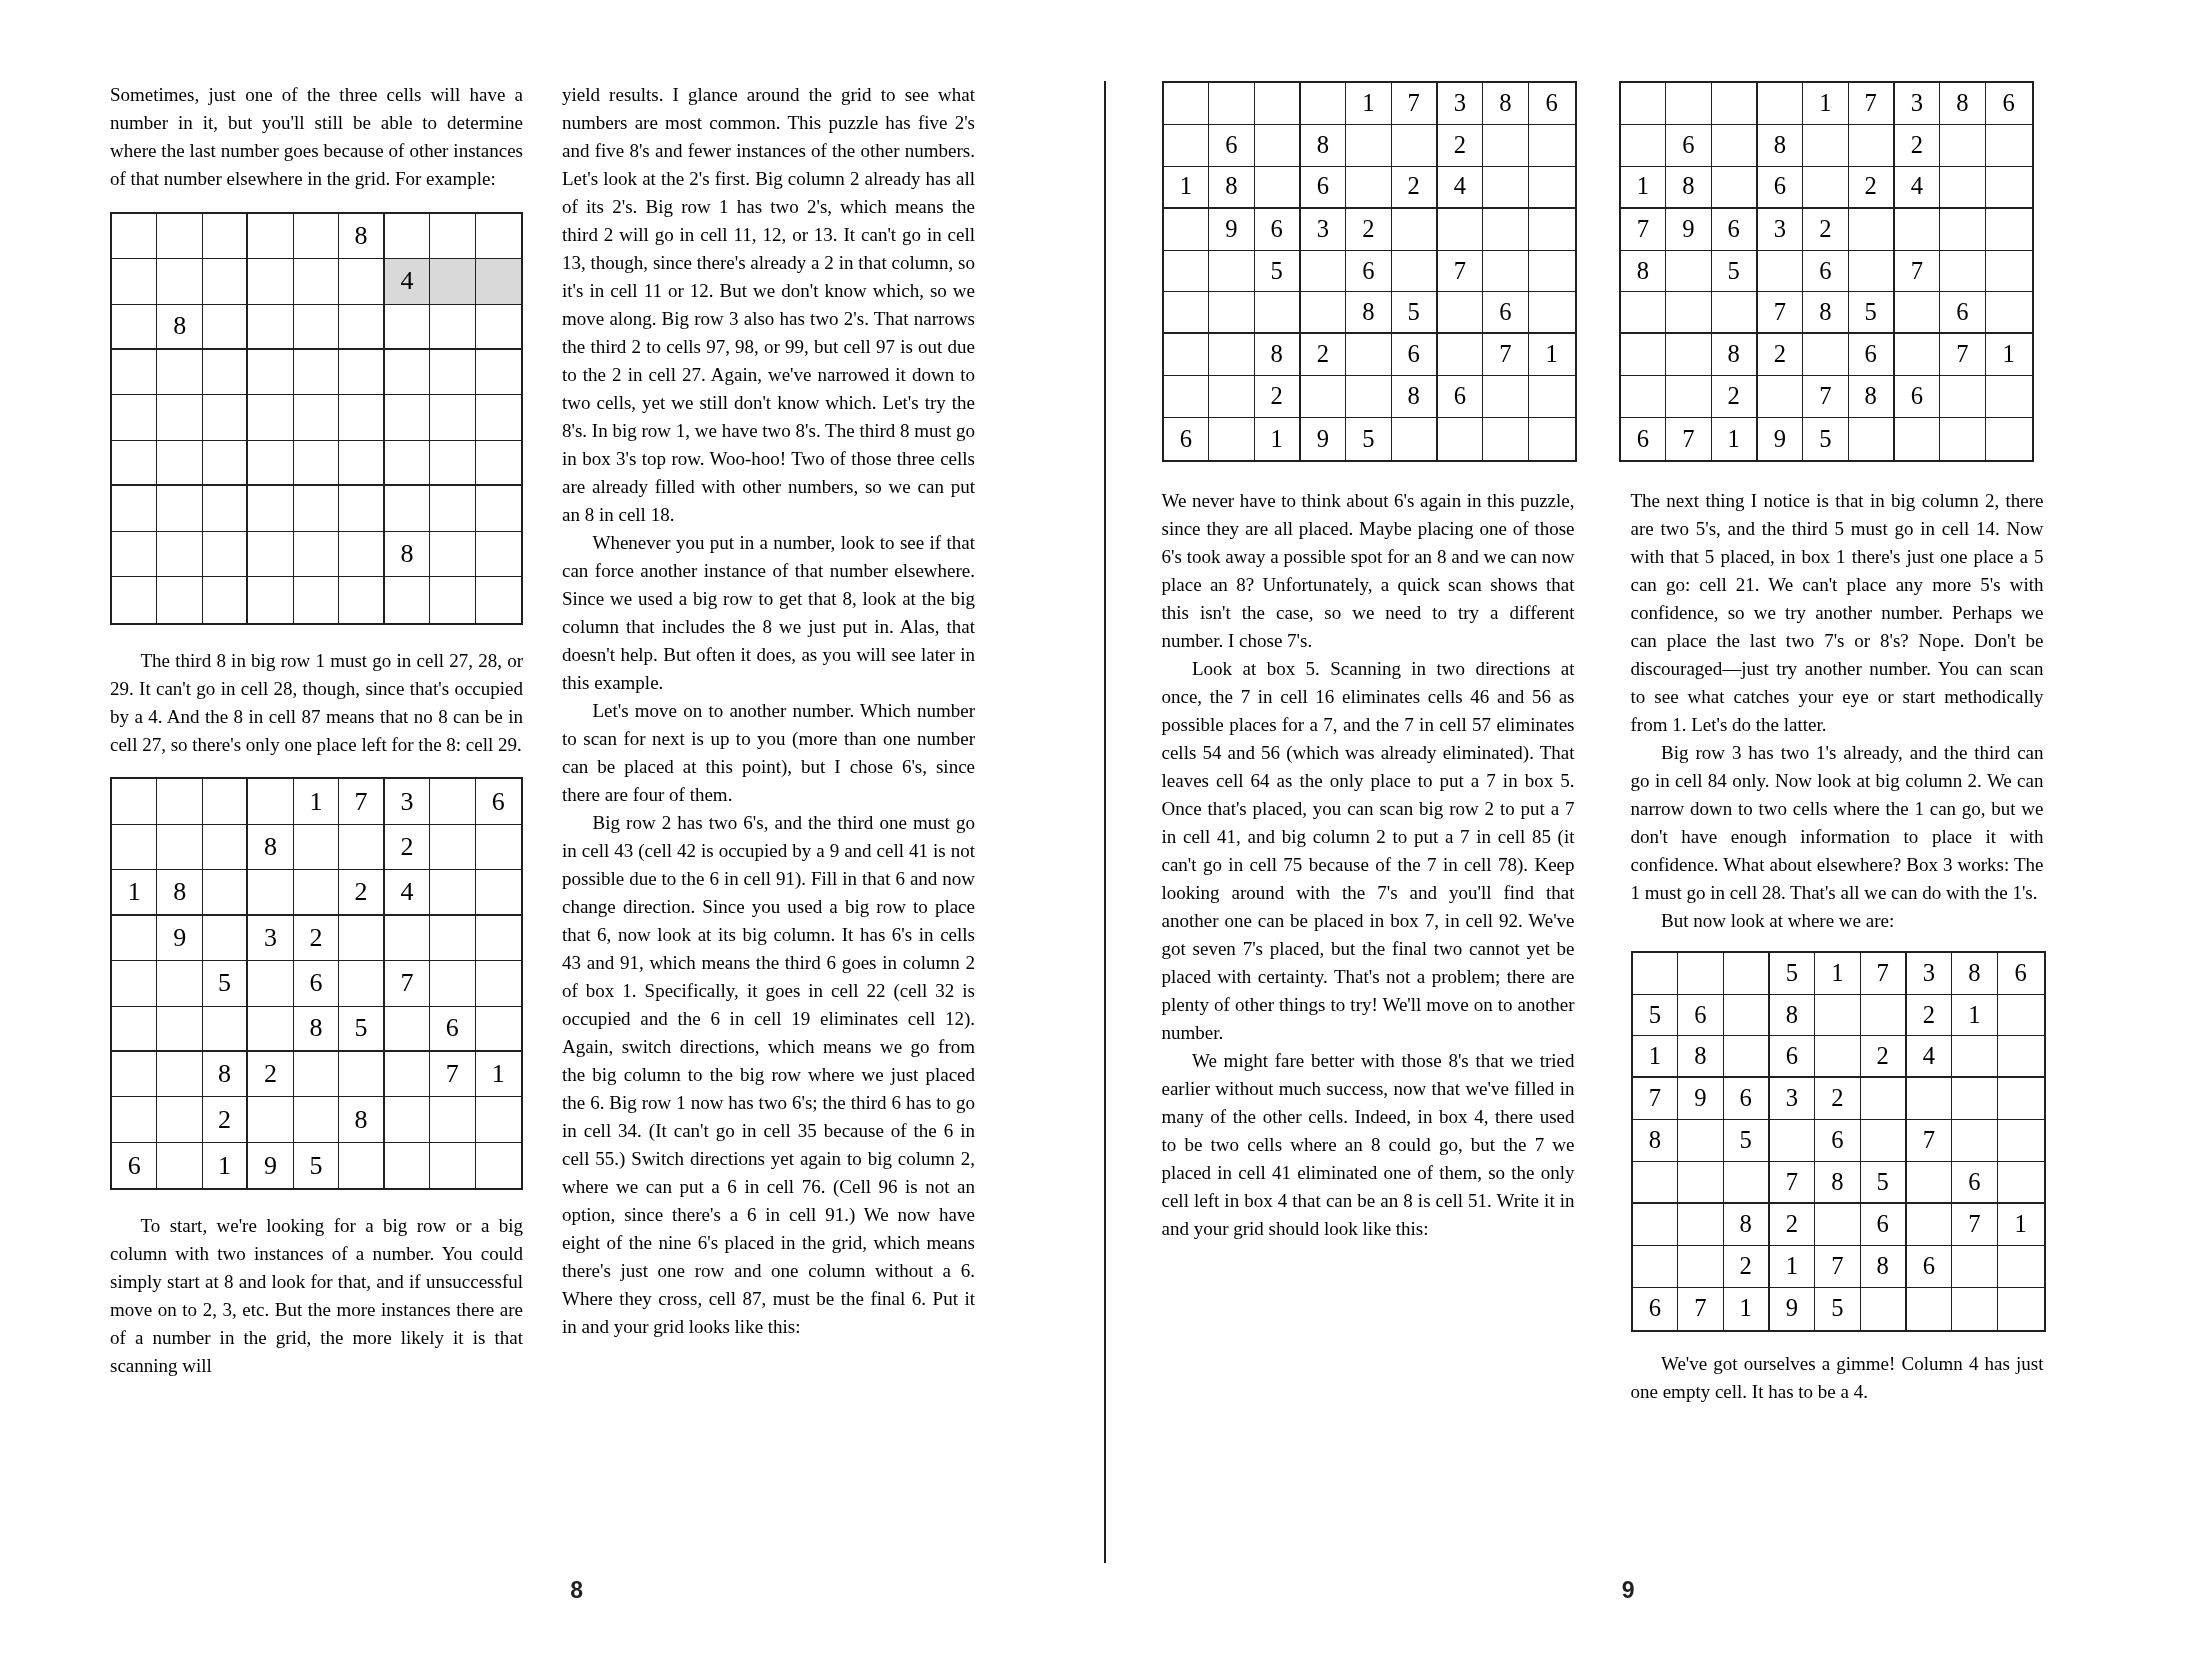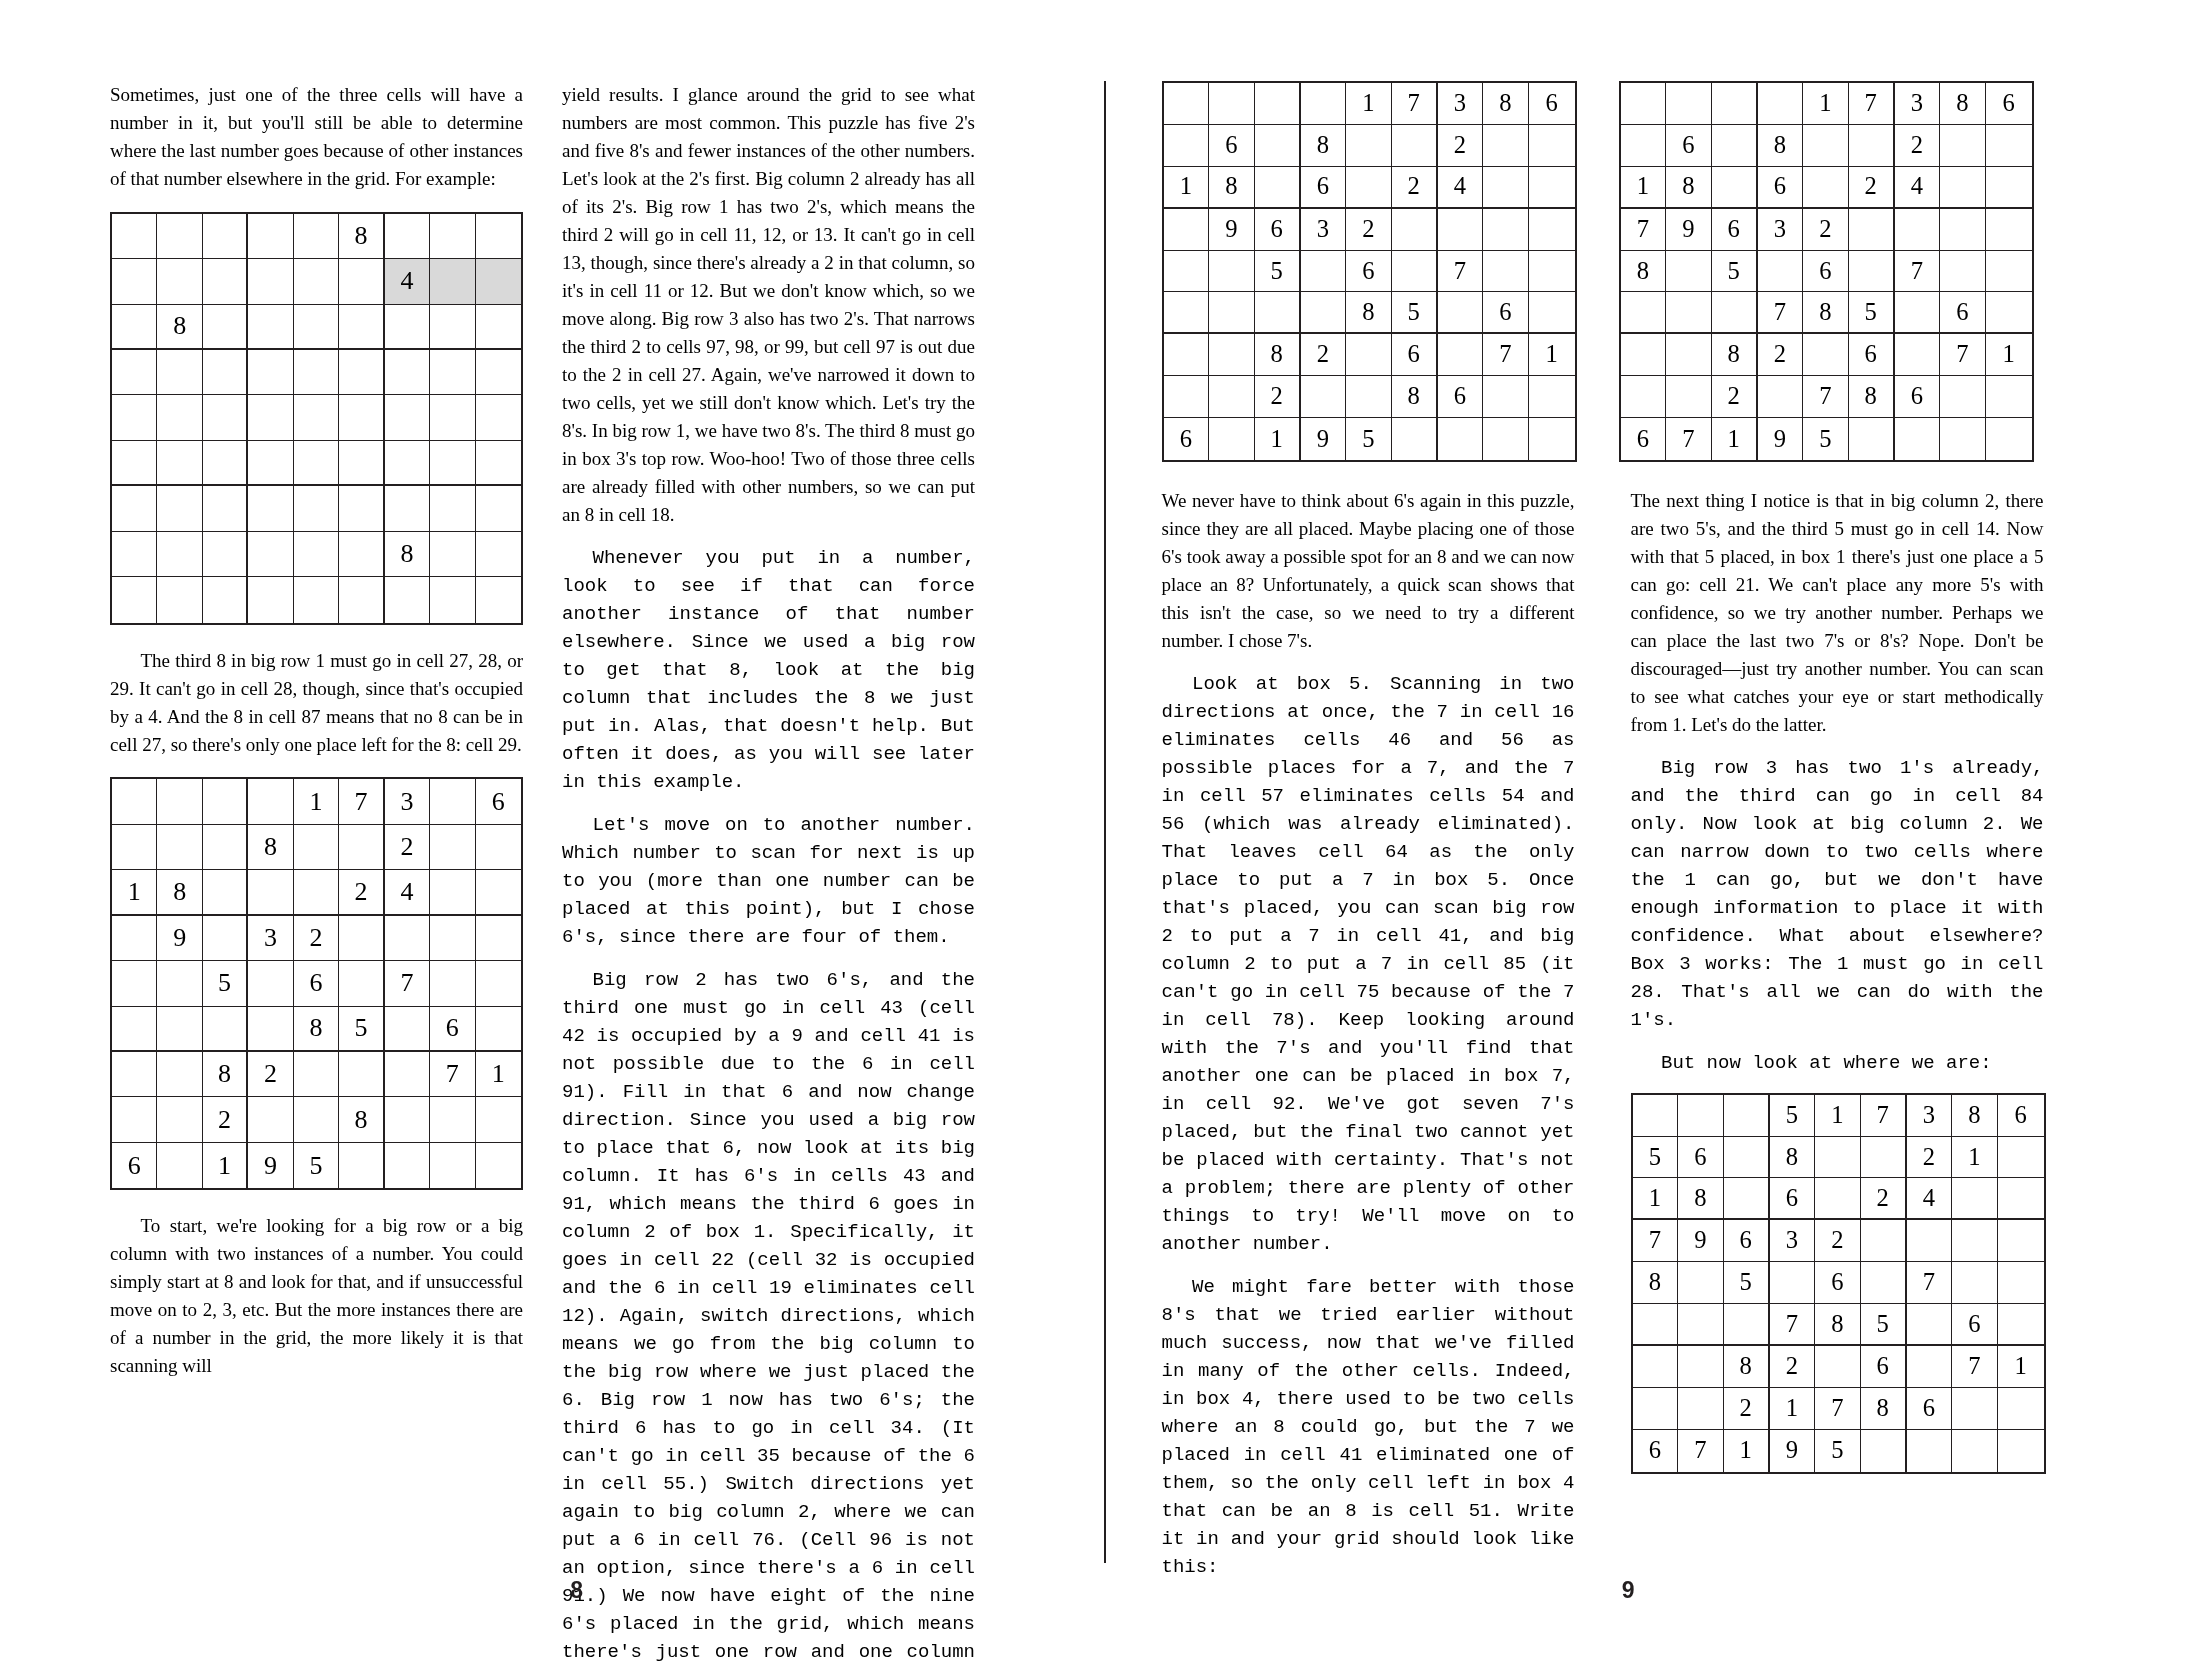--- a/index.html
+++ b/index.html
@@ -45,21 +45,21 @@
 
   p {
     margin: 0;
     font-size: 19px;
     line-height: 28px;
     text-align: justify;
     text-indent: 30.5px;
     hyphens: auto;
   }
   p.noindent { text-indent: 0; }
-  p + p { margin-top: 15px; font-family: Liberation Mono, monospace; }
+  p + p { margin-top: 0; }
 
   
   .grid {
     border: 2.5px solid #231f20;
     display: grid;
     grid-template-columns: repeat(9, 1fr);
     grid-template-rows: repeat(9, 1fr);
     background: #231f20;
     box-sizing: content-box;
   }
@@ -570,20 +570,21 @@
               <div class="cell r8 c1">7</div>
               <div class="cell r8 c2">1</div>
               <div class="cell r8 c3">9</div>
               <div class="cell r8 c4">5</div>
               <div class="cell r8 c5"></div>
               <div class="cell r8 c6"></div>
               <div class="cell r8 c7"></div>
               <div class="cell r8 c8"></div>
             </div>
         </div>
+        <p>We've got ourselves a gimme! Column 4 has just one empty cell. It has to be a 4.</p>
       </div>
     </div>
 
     <div class="page-num">9</div>
   </div>
 
 </div>
 
 
 </body></html>

